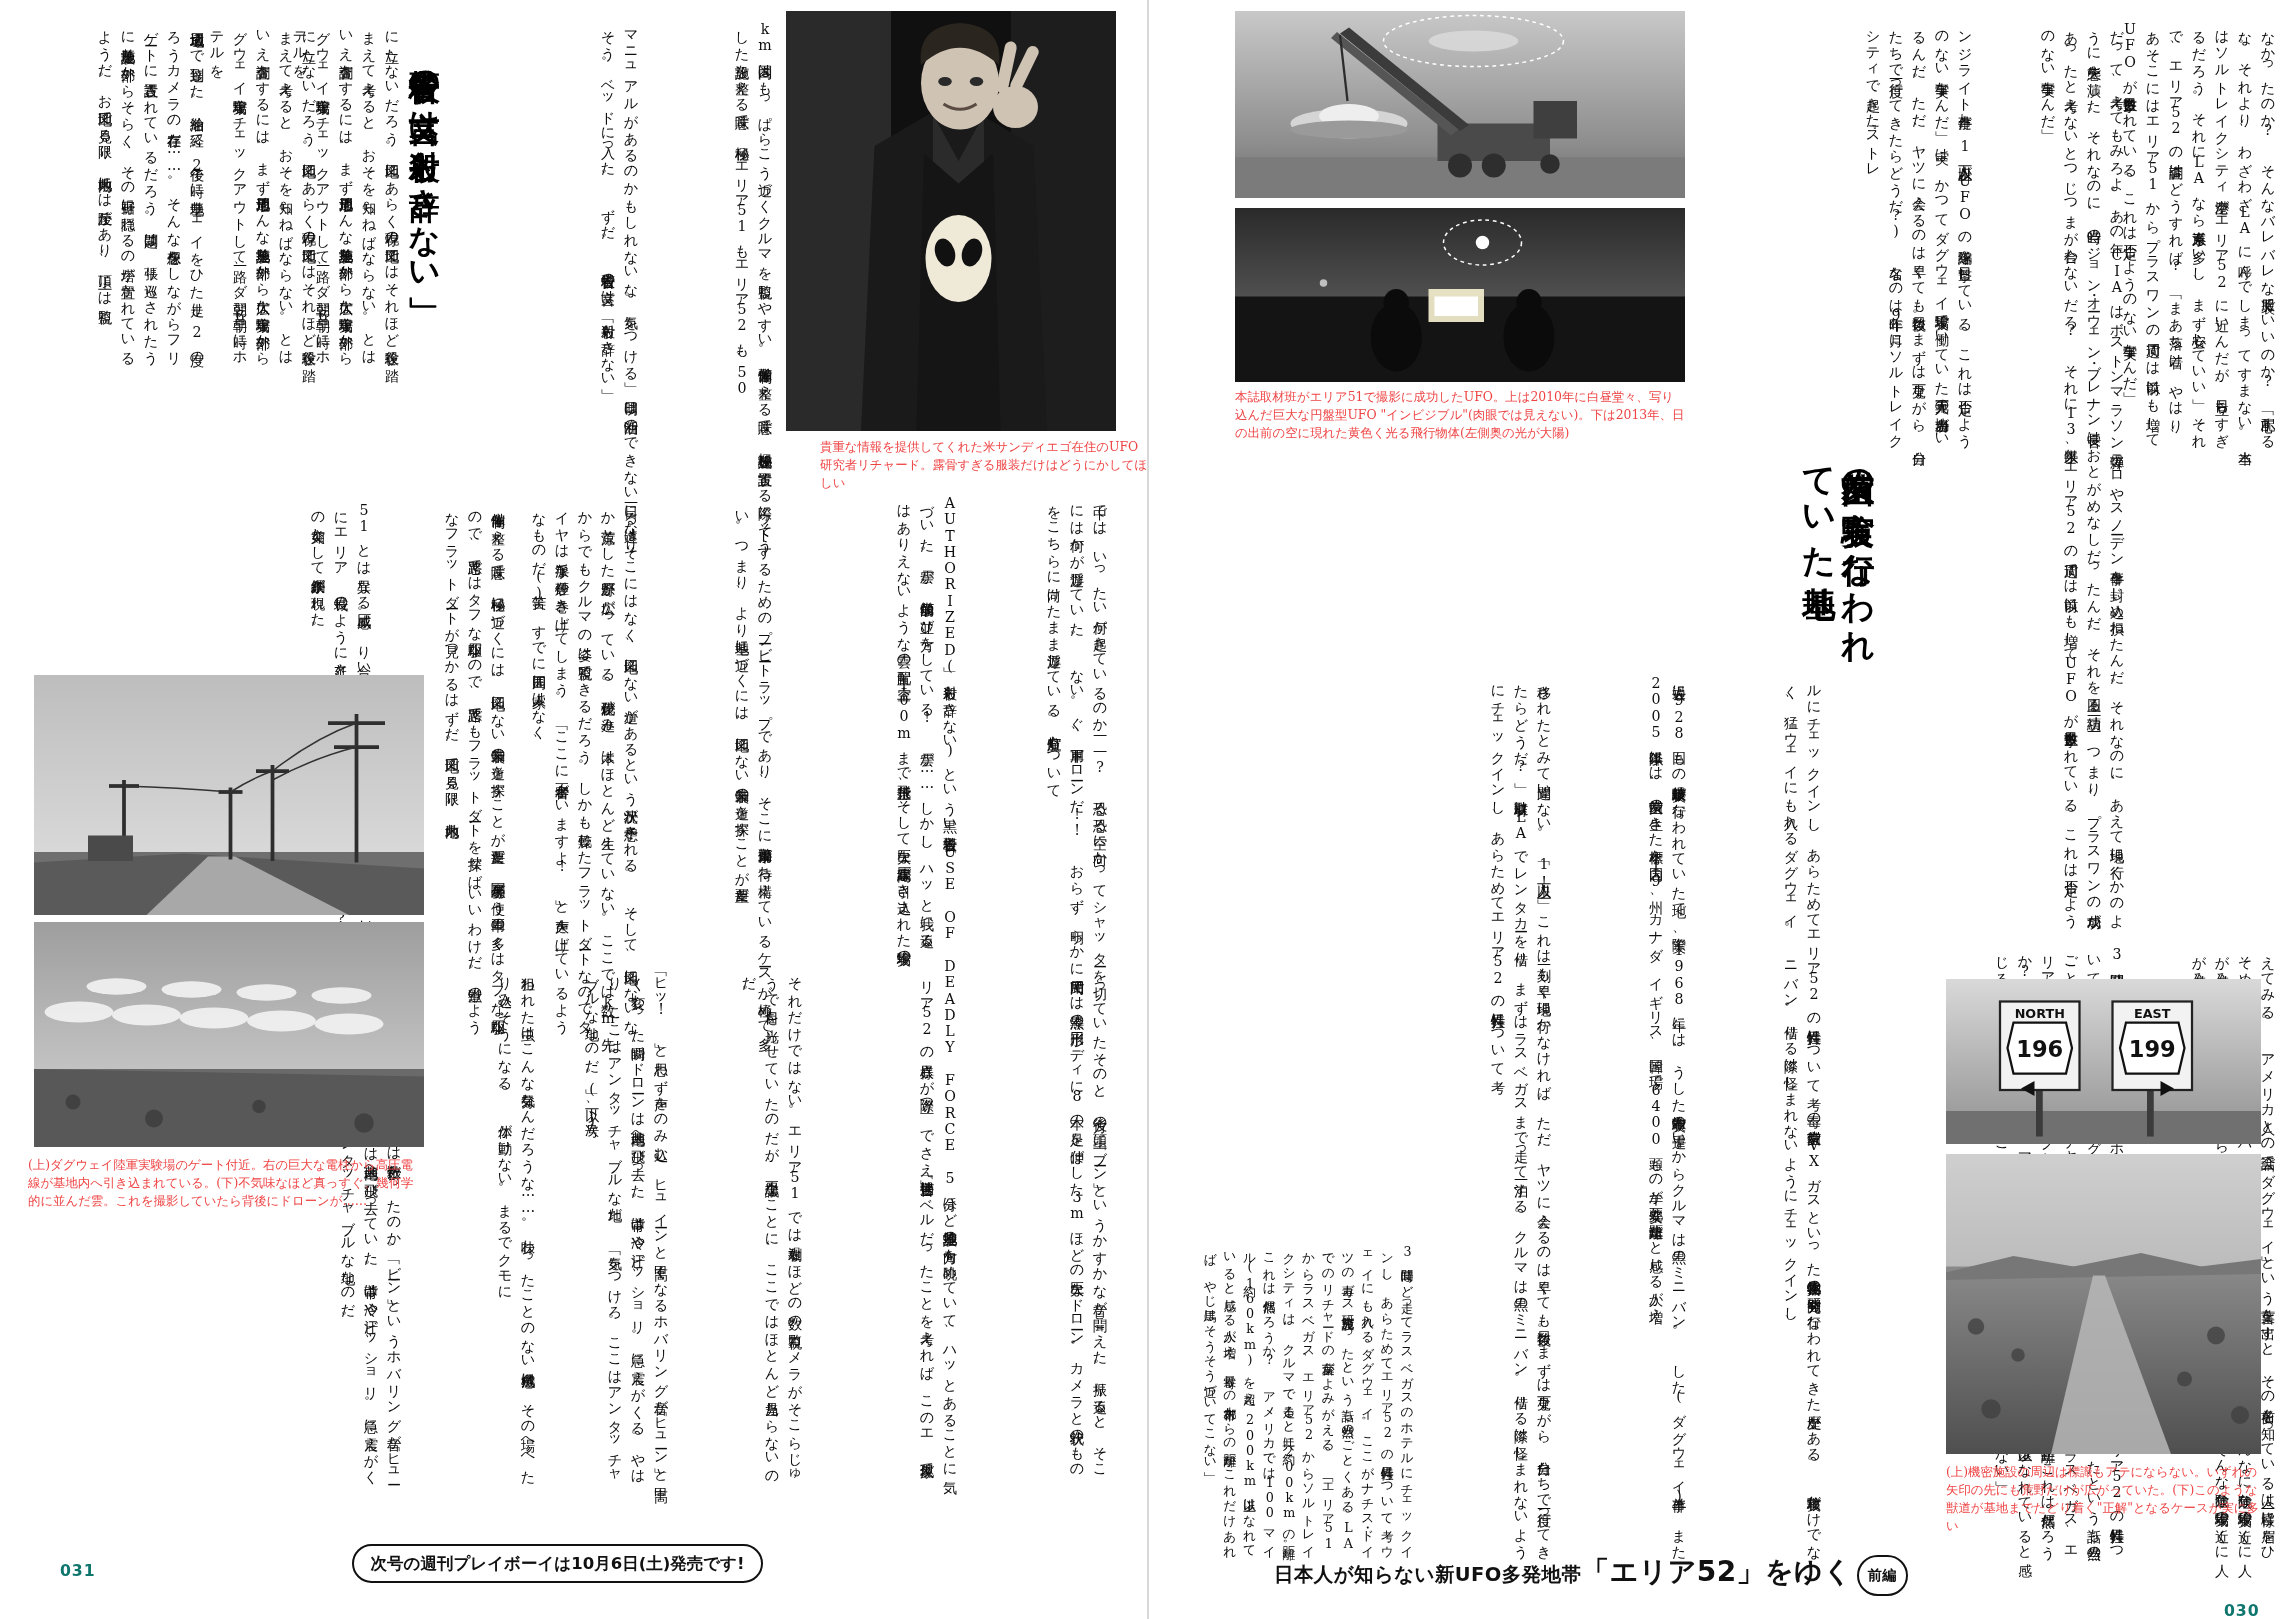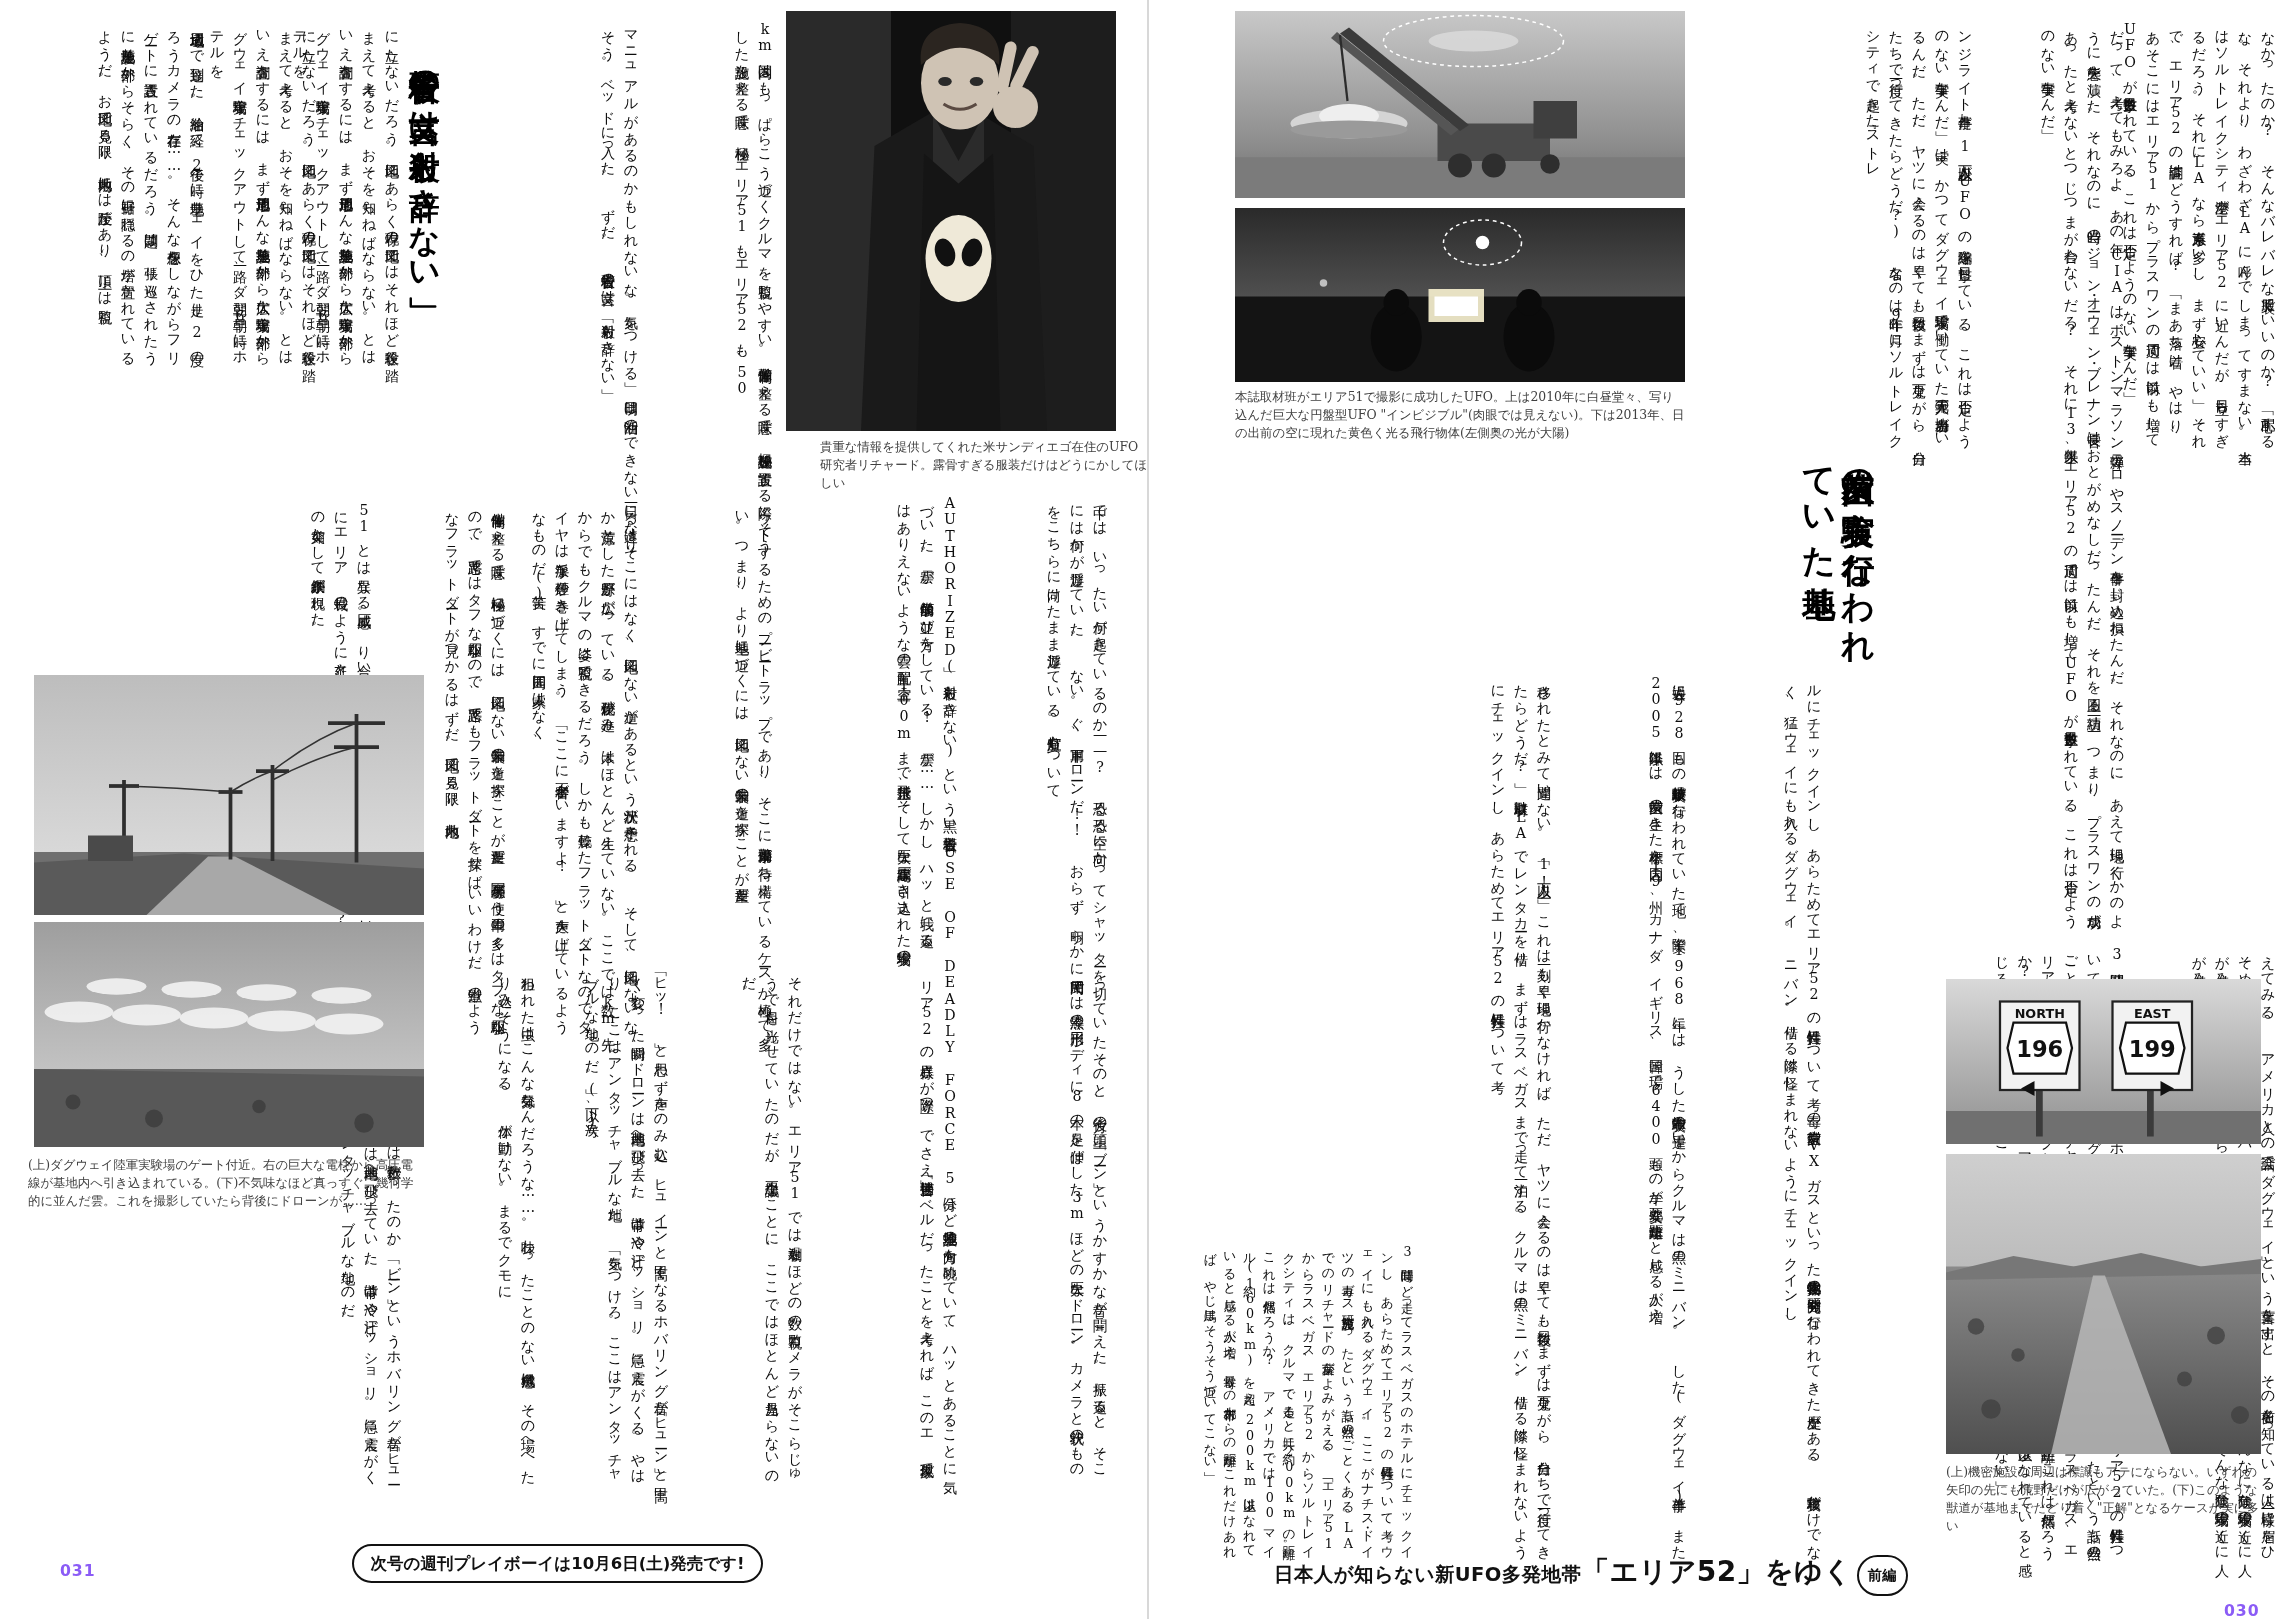--- a/index.html
+++ b/index.html
@@ -16,36 +16,36 @@
     font-size:14.2px;
     line-height:1.62;
     letter-spacing:0.02em;
     color:#0d0d0d;
     text-align:justify;
   }
   .vt.small{font-size:12.7px;line-height:1.55;}
   .cap{
     writing-mode:horizontal-tb;
     font-family:"DejaVu Serif","Liberation Serif",serif;
-    font-size:12.4px;line-height:1.45;color:#404040;
+    font-size:12.4px;line-height:1.45;color:#ef4444;
   }
   .hd{
     writing-mode:vertical-rl;
     text-orientation:upright;
     font-family:"DejaVu Serif","Liberation Serif",serif;
     font-weight:bold;
     color:#000;
     letter-spacing:0.04em;
   }
   .imgbox{position:absolute;background:#f9a8d4;overflow:hidden;}
   .imgbox .ph{position:absolute;inset:0;}
   
   .folio{
     position:absolute;font-family:"DejaVu Sans",sans-serif;font-weight:bold;
-    font-size:15.7px;color:#8b5cf6;letter-spacing:0.06em;
+    font-size:15.7px;color:#0f766e;letter-spacing:0.06em;
   }
   .footbar{
     position:absolute;display:flex;align-items:center;gap:7.5px;
   }
   .pill{
     border:2.2px solid #111;border-radius:30px;padding:6.7px 16.5px;
     font-family:"DejaVu Sans",sans-serif;font-weight:bold;font-size:16.5px;color:#111;
     background:#fff;white-space:nowrap;
   }
   .runhead{

